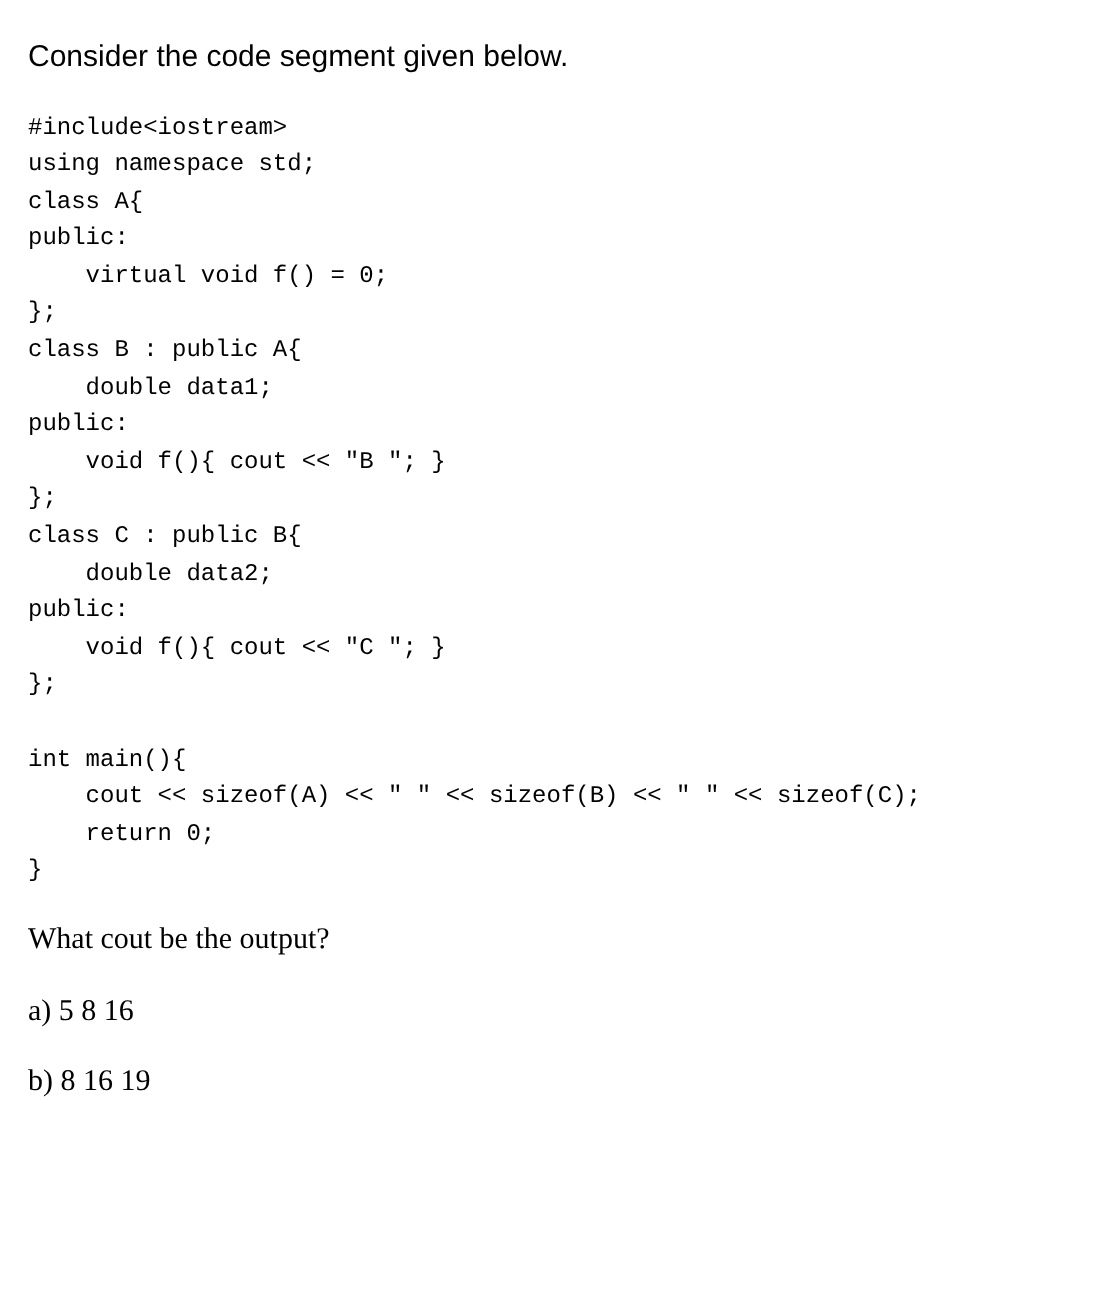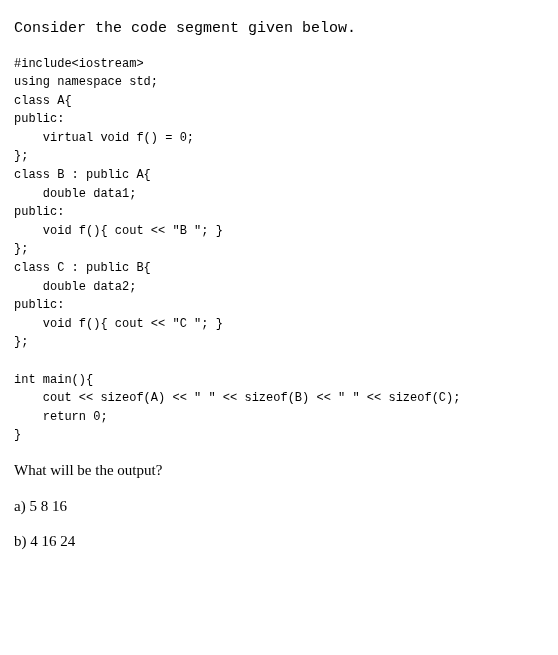--- a/index.html
+++ b/index.html
@@ -7,21 +7,21 @@
       font-size: 15px;
       color: #000;
       background: #fff;
       margin: 0;
       padding: 18px 14px;
       width: 558px;
       box-sizing: border-box;
       line-height: 1.5;
     }
     .prompt {
-      font-family: Liberation Mono, monospace;
+      font-family: Liberation Sans, sans-serif;
       margin-bottom: 14px;
     }
     .code {
       font-family: 'Courier New', Courier, monospace;
       font-size: 12px;
       white-space: pre;
       line-height: 1.55;
       margin-bottom: 14px;
     }
     .question {
@@ -54,16 +54,16 @@
     double data2;
 public:
     void f(){ cout &lt;&lt; "C "; }
 };
 
 int main(){
     cout &lt;&lt; sizeof(A) &lt;&lt; " " &lt;&lt; sizeof(B) &lt;&lt; " " &lt;&lt; sizeof(C);
     return 0;
 }</div>
 
-<div class="question">What will be the output?</div>
+<div class="question">What cout be the output?</div>
 
 <div class="option">a) 5 8 16</div>
-<div class="option">b) 4 16 24</div>
+<div class="option">b) 8 16 19</div>
 
 </body></html>

